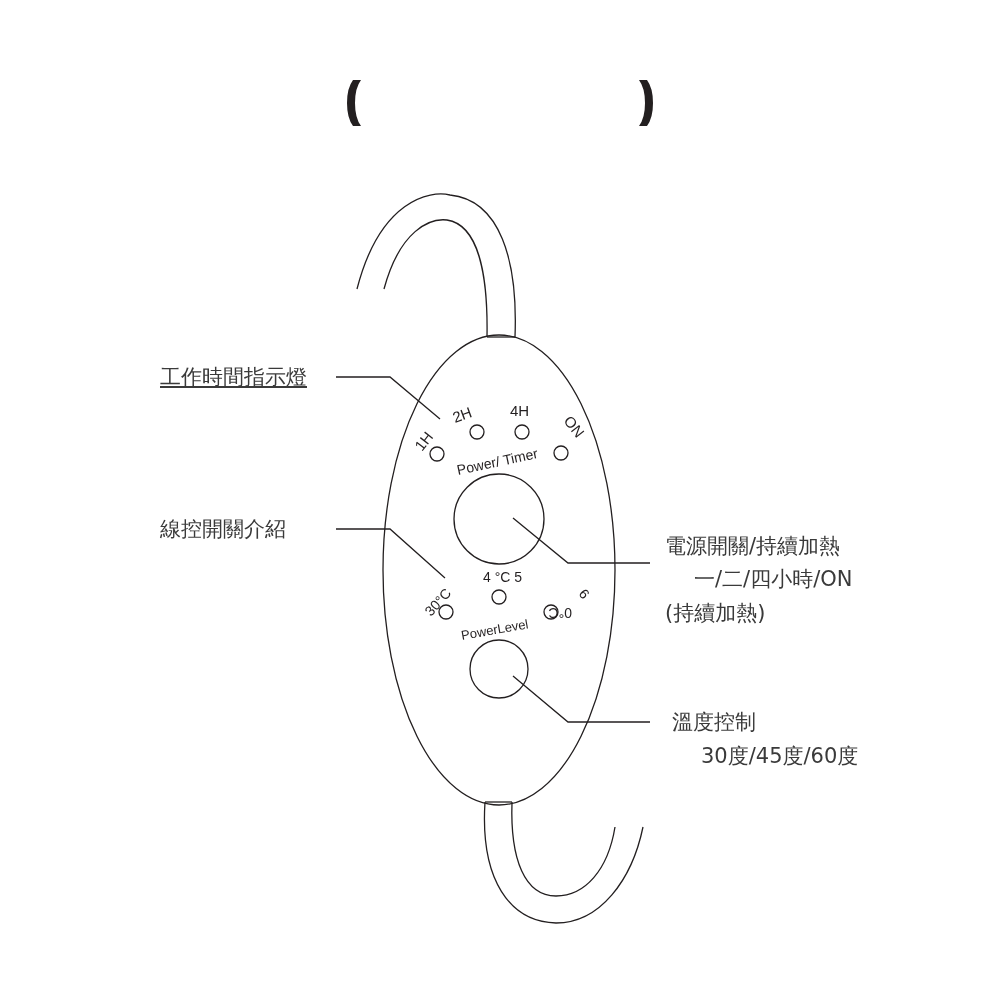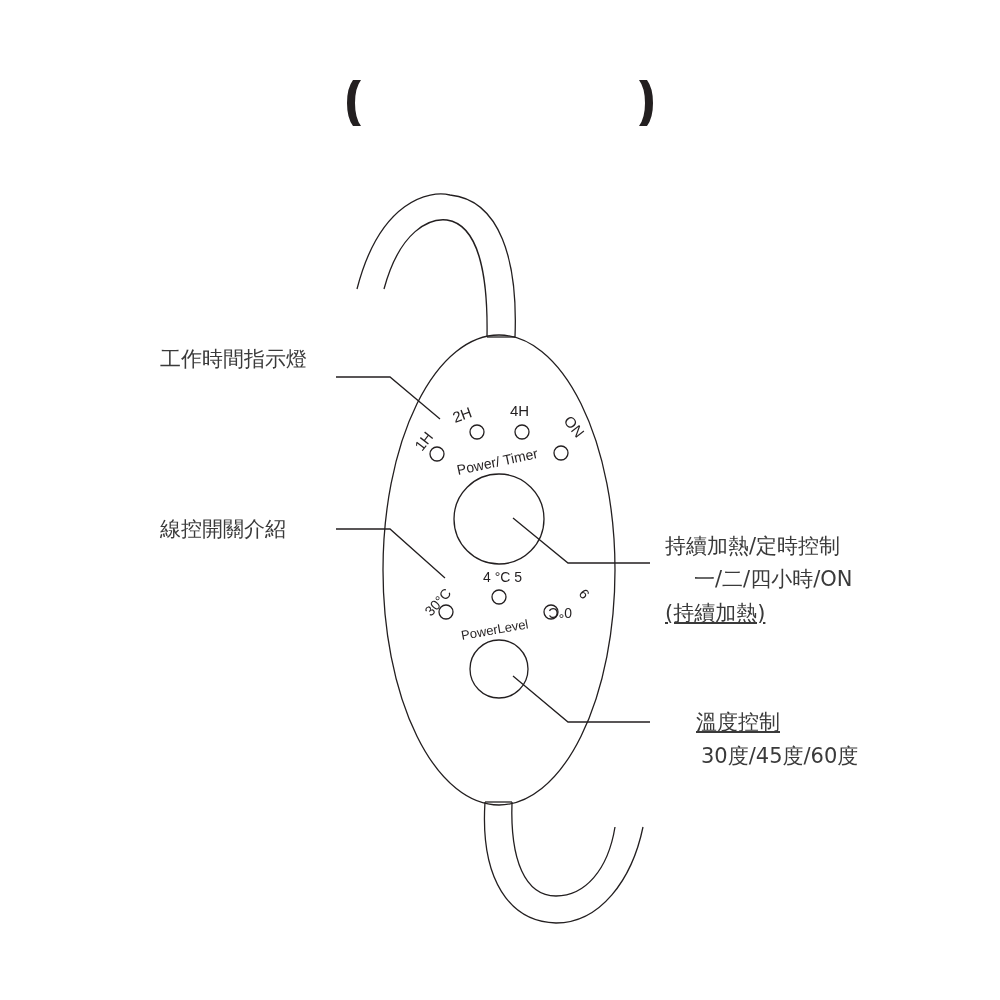--- a/index.html
+++ b/index.html
@@ -67,21 +67,21 @@
     <text font-size="14" transform="translate(458,475) rotate(-12)">Power/ Timer</text>
 
     <text font-size="14" transform="translate(431,617) rotate(-48)">30°C</text>
     <text font-size="14" transform="translate(483,582)">4 °C 5</text>
     <text font-size="14" transform="translate(578,594) rotate(50)">6</text>
     <text font-size="14" transform="translate(572,608) rotate(-120) scale(-1,-1) rotate(180) rotate(-60)">0°C</text>
     <text font-size="13" transform="translate(462,640) rotate(-10)">PowerLevel</text>
   </g>
 </svg>
 
-<div class="label" style="left:160px; top:344px;">工作時間指示燈</div>
+<div class="label" style="left:160px; top:362px;text-decoration:underline;">工作時間指示燈</div>
 <div class="label" style="left:160px; top:514px;">線控開關介紹</div>
 
-<div class="label" style="left:665px; top:531px;">持續加熱/定時控制</div>
+<div class="label" style="left:665px; top:531px;">電源開關/持續加熱</div>
 <div class="label" style="left:665px; top:564px;margin-left:29px;">一/二/四小時/ON</div>
-<div class="label" style="left:665px; top:598px;text-decoration:underline;">(持續加熱)</div>
+<div class="label" style="left:665px; top:598px;">(持續加熱)</div>
 
-<div class="label" style="left:696px; top:707px;text-decoration:underline;">溫度控制</div>
+<div class="label" style="left:672px; top:707px;">溫度控制</div>
 <div class="label" style="left:701px; top:741px;">30度/45度/60度</div>
 
 </body></html>

